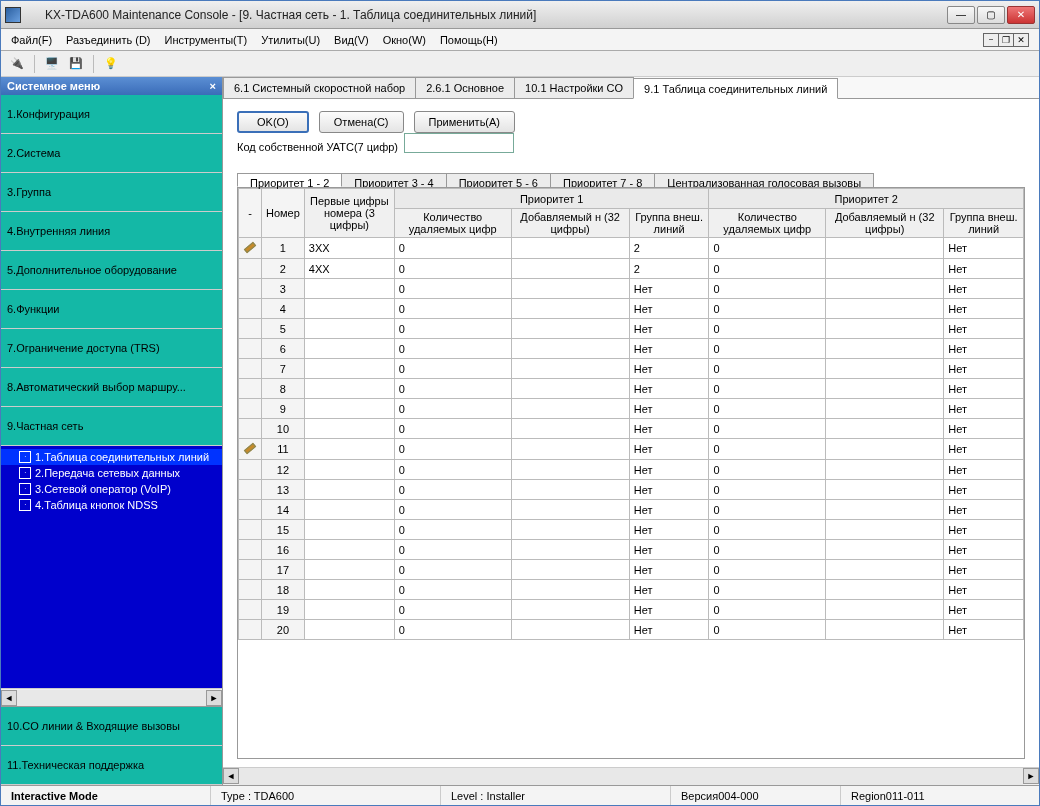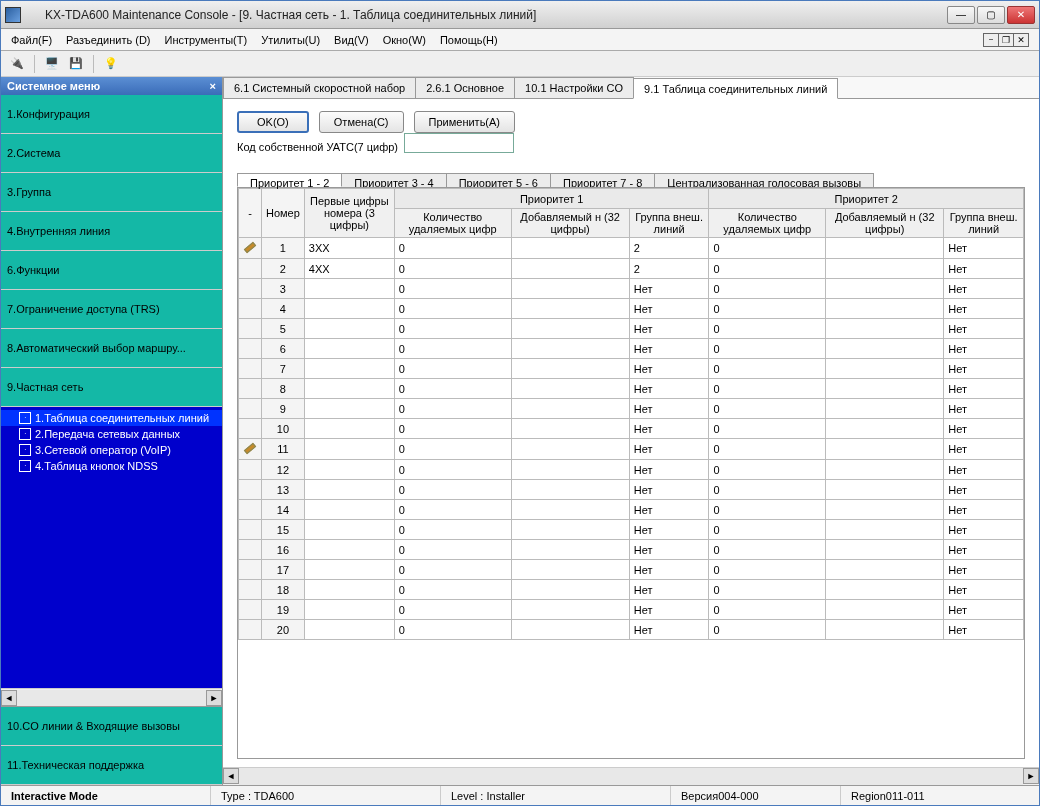--- a/index.html
+++ b/index.html
@@ -108,20 +108,21 @@
       <div class="sidebar-header">
         <span>Системное меню</span>
         <span class="close-side">×</span>
       </div>
       <div class="side-list">
         <div id="side-top">
             <div class="side-item">1.Конфигурация</div>
             <div class="side-item">2.Система</div>
             <div class="side-item">3.Группа</div>
             <div class="side-item">4.Внутренняя линия</div>
+            <div class="side-item">5.Дополнительное оборудование</div>
             <div class="side-item">6.Функции</div>
             <div class="side-item">7.Ограничение доступа (TRS)</div>
             <div class="side-item">8.Автоматический выбор маршру...</div>
             <div class="side-item">9.Частная сеть</div>
           </div>
         <div class="side-sub" id="side-sub">
             <div class="side-sub-item active">
               <span class="sub-icon">∙</span>
               <span>1.Таблица соединительных линий</span>
             </div>

